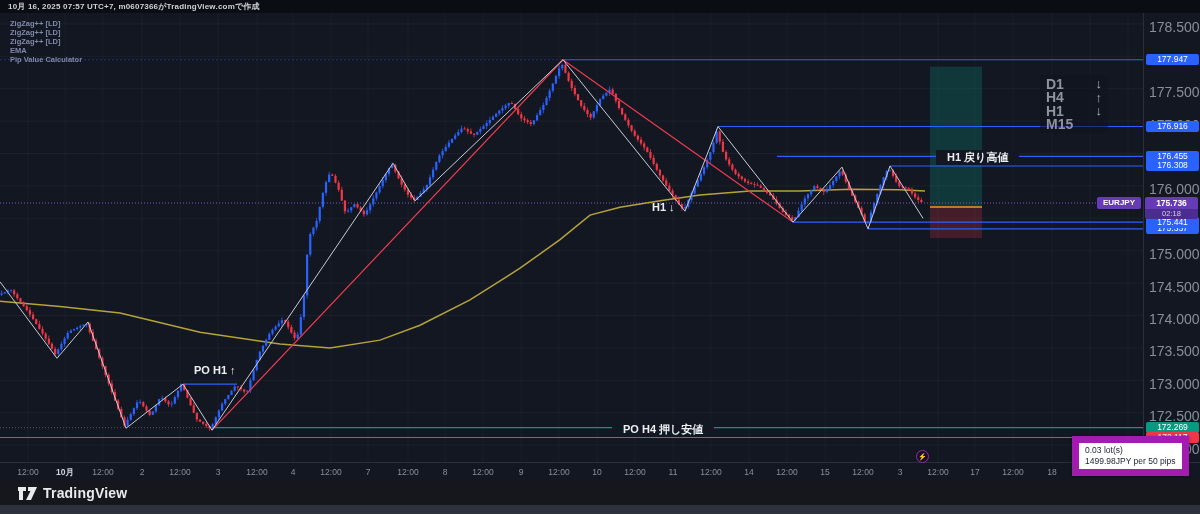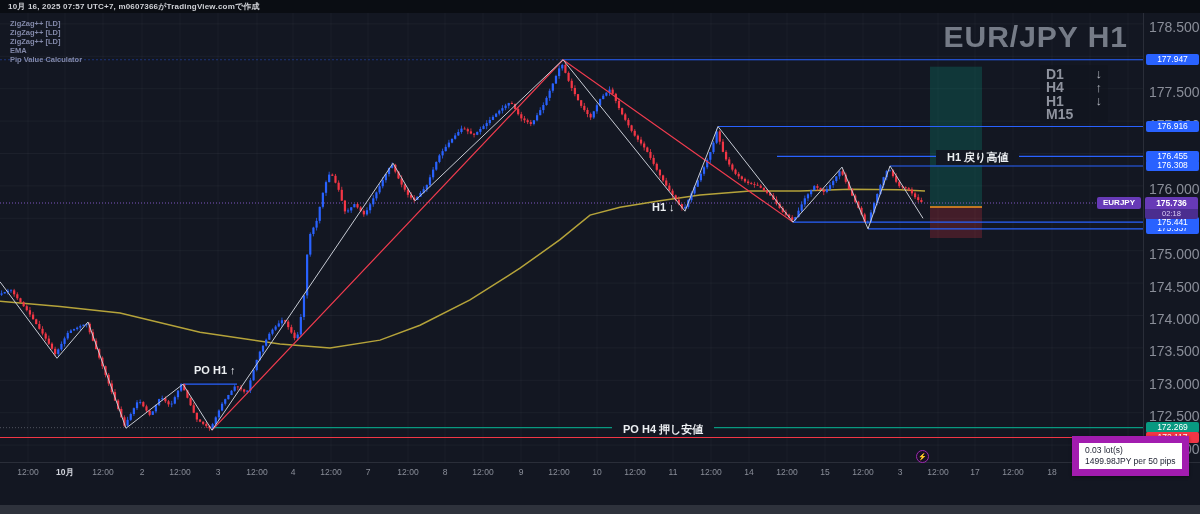--- a/index.html
+++ b/index.html
@@ -4,21 +4,21 @@
 <style>
   html,body{margin:0;padding:0;background:#131722;}
   *{box-sizing:border-box;font-family:"Liberation Sans",sans-serif;}
   #app{position:relative;width:1200px;height:514px;background:#131722;overflow:hidden;}
   .topbar{position:absolute;left:0;top:0;width:1200px;height:13px;background:#0a0d13;color:#cfd1d6;
           font-size:8px;line-height:13px;padding-left:8px;font-weight:700;letter-spacing:.2px;}
   .legend{position:absolute;left:10px;top:19px;z-index:3;}
   .legend-row{font-size:7.5px;line-height:9px;color:#8288a8;font-weight:700;cursor:pointer;}
   .watermark{position:absolute;top:20px;right:72px;font-size:30px;font-weight:700;
              color:rgba(160,166,178,.7);letter-spacing:1px;z-index:1;}
-  .mtf{position:absolute;left:1040px;top:65px;width:68px;padding:2px 6px;background:rgba(16,20,29,.55);
+  .mtf{position:absolute;left:1040px;top:75px;width:68px;padding:2px 6px;background:rgba(16,20,29,.55);
        z-index:3;border-radius:2px;}
   .mtf-row{display:flex;justify-content:space-between;align-items:center;height:13.5px;}
   .mtf-label{font-size:14px;font-weight:700;color:#8f939e;}
   .mtf-arrow{font-size:13px;color:#b2b5be;}
   #plot{position:absolute;left:0;top:13px;z-index:2;}
   .annot{position:absolute;z-index:4;color:#eceff2;font-size:11px;font-weight:700;white-space:nowrap;}
   .annot.masked{background:#131722;padding:0 11px;}
   .scale{position:absolute;left:1143px;top:13px;width:57px;height:449px;border-left:1px solid #2a2e39;z-index:5;}
   .tick{position:absolute;left:5px;font-size:14px;color:#8a8e99;z-index:1;}
   .badge{position:absolute;left:2px;width:53px;height:11px;border-radius:2px;color:#fff;
@@ -55,21 +55,20 @@
   </div>
 
   <div class="legend">
     <div class="legend-row">ZigZag++ [LD]</div>
     <div class="legend-row">ZigZag++ [LD]</div>
     <div class="legend-row">ZigZag++ [LD]</div>
     <div class="legend-row">EMA</div>
     <div class="legend-row">Pip Value Calculator</div>
   </div>
 
-  <div class="watermark">EUR/JPY H1</div>
 
   <div class="mtf">
     <div class="mtf-row">
       <span class="mtf-label">D1</span>
       <span class="mtf-arrow">↓</span>
     </div>
     <div class="mtf-row">
       <span class="mtf-label">H4</span>
       <span class="mtf-arrow">↑</span>
     </div>
@@ -803,14 +802,23 @@
       <div class="tlabel" style="left: 1128px;">21</div>
     </div>
 
   <div class="replay">⚡</div>
 
   <div class="tooltip">
     <div>0.03 lot(s)</div>
     <div>1499.98JPY per 50 pips</div>
   </div>
 
+  <div class="footer">
+    <div class="tvlogo">
+      <svg class="tvmark" width="19" height="13" viewBox="0 0 19 13">
+        <path d="M0 0h8v4H5v9H1V4H0z" fill="#e8eaed"></path>
+          <path d="M10 0h9l-6 13h-5l4.5-9H10z" fill="#e8eaed"></path>
+      </svg>
+      <span class="brand">TradingView</span>
+    </div>
+  </div>
   <div class="bstrip"></div>
 </div>
 
 </body></html>

